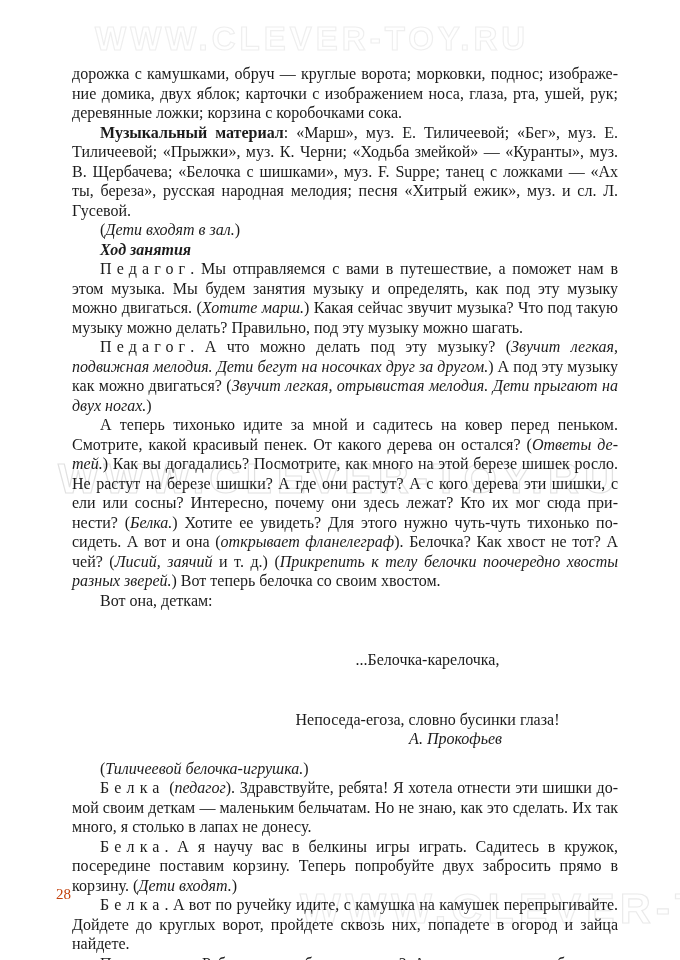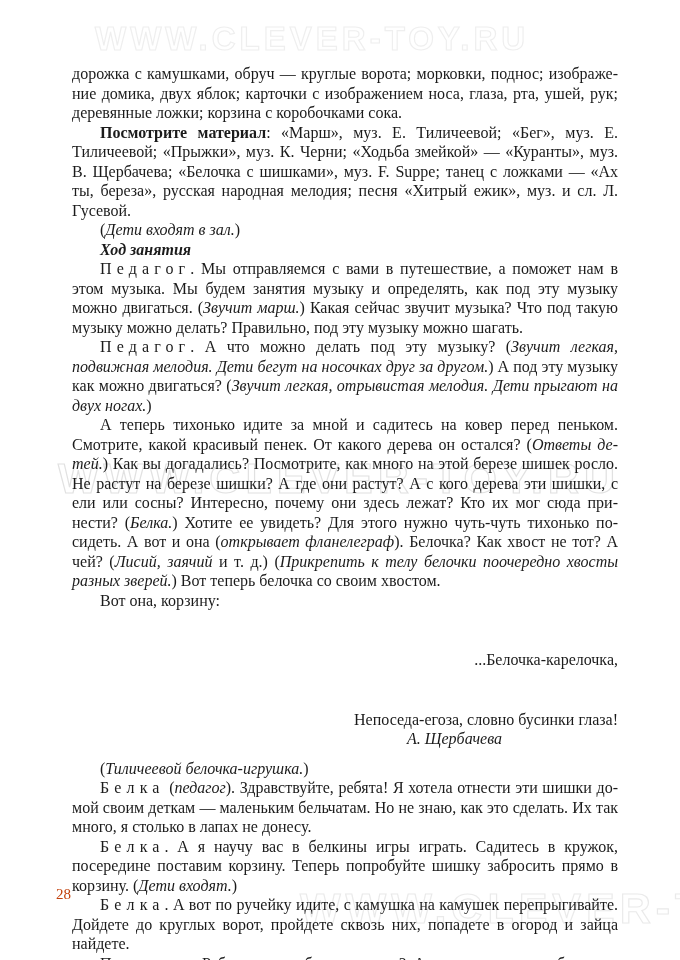--- a/index.html
+++ b/index.html
@@ -22,21 +22,21 @@
     hyphens: manual;
     -webkit-hyphens: manual;
   }
   .para { margin: 0; text-align: justify; }
   .para.indent { text-indent: 28px; }
   .run-b  { font-weight: bold; }
   .run-i  { font-style: italic; }
   .run-bi { font-weight: bold; font-style: italic; }
   .run-sp { letter-spacing: 0.32em; }
   .poem { margin: 2px 0 10px 165px; }
-  .poem-line { text-align: right; margin-top: 40px; }
+  .poem-line { text-align: center; margin-top: 40px; }
   .poem-attr { font-style: italic; text-align: right; margin-right: 116px; }
   .page-number {
     position: absolute;
     left: 56px;
     top: 886px;
     font-size: 15px;
     color: #c2410c;
   }
   .watermark {
     position: absolute;
@@ -61,38 +61,38 @@
 <body>
 
 <div class="page">
   <div class="watermark wm-top">WWW.CLEVER-TOY.RU</div>
   <div class="watermark wm-mid">WWW.CLEVER-TOY.RU</div>
   <div class="watermark wm-bot">WWW.CLEVER-TOY.RU</div>
 
   <main class="text-block">
     <div id="paras-before">
         <p class="para"><span>дорожка с камушками, обруч — круглые ворота; морковки, поднос; изображе­ние домика, двух яблок; карточки с изображением носа, глаза, рта, ушей, рук; деревянные ложки; корзина с коробочками сока.</span></p>
-        <p class="para indent"><span class="run-b">Посмотрите материал</span><span>: «Марш», муз. Е. Тиличеевой; «Бег», муз. Е. Тиличеевой; «Прыжки», муз. К. Черни; «Ходьба змейкой» — «Куранты», муз. В. Щербачева; «Белочка с шишками», муз. F. Suppe; танец с ложками — «Ах ты, береза», русская народная мелодия; песня «Хитрый ежик», муз. и сл. Л. Гусевой.</span></p>
+        <p class="para indent"><span class="run-b">Музыкальный материал</span><span>: «Марш», муз. Е. Тиличеевой; «Бег», муз. Е. Тиличеевой; «Прыжки», муз. К. Черни; «Ходьба змейкой» — «Куранты», муз. В. Щербачева; «Белочка с шишками», муз. F. Suppe; танец с ложками — «Ах ты, береза», русская народная мелодия; песня «Хитрый ежик», муз. и сл. Л. Гусевой.</span></p>
         <p class="para indent"><span>(</span><span class="run-i">Дети входят в зал.</span><span>)</span></p>
         <p class="para indent"><span class="run-bi">Ход занятия</span></p>
-        <p class="para indent"><span class="run-sp">Педагог</span><span>. Мы отправляемся с вами в путешествие, а поможет нам в этом музыка. Мы будем занятия музыку и определять, как под эту музыку можно двигаться. (</span><span class="run-i">Звучит марш.</span><span>) Какая сейчас звучит музыка? Что под такую музыку можно делать? Правильно, под эту музыку можно шагать.</span></p>
+        <p class="para indent"><span class="run-sp">Педагог</span><span>. Мы отправляемся с вами в путешествие, а поможет нам в этом музыка. Мы будем занятия музыку и определять, как под эту музыку можно двигаться. (</span><span class="run-i">Хотите марш.</span><span>) Какая сейчас звучит музыка? Что под такую музыку можно делать? Правильно, под эту музыку можно шагать.</span></p>
         <p class="para indent"><span class="run-sp">Педагог</span><span>. А что можно делать под эту музыку? (</span><span class="run-i">Звучит легкая, подвижная мелодия. Дети бегут на носочках друг за другом.</span><span>) А под эту музыку как можно двигаться? (</span><span class="run-i">Звучит легкая, отрывистая мелодия. Дети прыгают на двух ногах.</span><span>)</span></p>
         <p class="para indent"><span>А теперь тихонько идите за мной и садитесь на ковер перед пеньком. Смотрите, какой красивый пенек. От какого дерева он остался? (</span><span class="run-i">Ответы де­тей.</span><span>) Как вы догадались? Посмотрите, как много на этой березе шишек росло. Не растут на березе шишки? А где они растут? А с кого дерева эти шишки, с ели или сосны? Интересно, почему они здесь лежат? Кто их мог сюда при­нести? (</span><span class="run-i">Белка.</span><span>) Хотите ее увидеть? Для этого нужно чуть-чуть тихонько по­сидеть. А вот и она (</span><span class="run-i">открывает фланелеграф</span><span>). Белочка? Как хвост не тот? А чей? (</span><span class="run-i">Лисий, заячий</span><span> и т. д.) (</span><span class="run-i">Прикрепить к телу белочки поочередно хвосты разных зверей.</span><span>) Вот теперь белочка со своим хвостом.</span></p>
-        <p class="para indent"><span>Вот она, корзину:</span></p>
+        <p class="para indent"><span>Вот она, деткам:</span></p>
       </div>
 
     <div class="poem">
       <div class="poem-line">...Белочка-карелочка,</div>
       <div class="poem-line">Непоседа-егоза, словно бусинки глаза!</div>
-      <div class="poem-attr">А. Щербачева</div>
+      <div class="poem-attr">А. Прокофьев</div>
     </div>
 
     <div id="paras-after">
         <p class="para indent"><span>(</span><span class="run-i">Тиличеевой белочка-игрушка.</span><span>)</span></p>
         <p class="para indent"><span class="run-sp">Белка</span><span> (</span><span class="run-i">педагог</span><span>). Здравствуйте, ребята! Я хотела отнести эти шишки до­мой своим деткам — маленьким бельчатам. Но не знаю, как это сделать. Их так много, я столько в лапах не донесу.</span></p>
-        <p class="para indent"><span class="run-sp">Белка</span><span>. А я научу вас в белкины игры играть. Садитесь в кружок, посере­дине поставим корзину. Теперь попробуйте шишку забросить прямо в корзину. (</span><span class="run-i">Дети входят.</span><span>)</span></p>
+        <p class="para indent"><span class="run-sp">Белка</span><span>. А я научу вас в белкины игры играть. Садитесь в кружок, посере­дине поставим корзину. Теперь попробуйте двух забросить прямо в корзину. (</span><span class="run-i">Дети входят.</span><span>)</span></p>
         <p class="para indent"><span class="run-sp">Белка</span><span>. А вот по ручейку идите, с камушка на камушек перепрыгивайте. Дойдете до круглых ворот, пройдете сквозь них, попадете в огород и зайца найдете.</span></p>
         <p class="para indent"><span class="run-sp">Педагог</span><span>. Ребята, зачем белке шишки? А что еще готовит белка на зиму? Спасибо тебе, белка, покажи нам, пожалуйста, дорогу к зайчику.</span></p>
       </div>
   </main>
 
   <div class="page-number">28</div>
 </div>
 
 </body></html>

